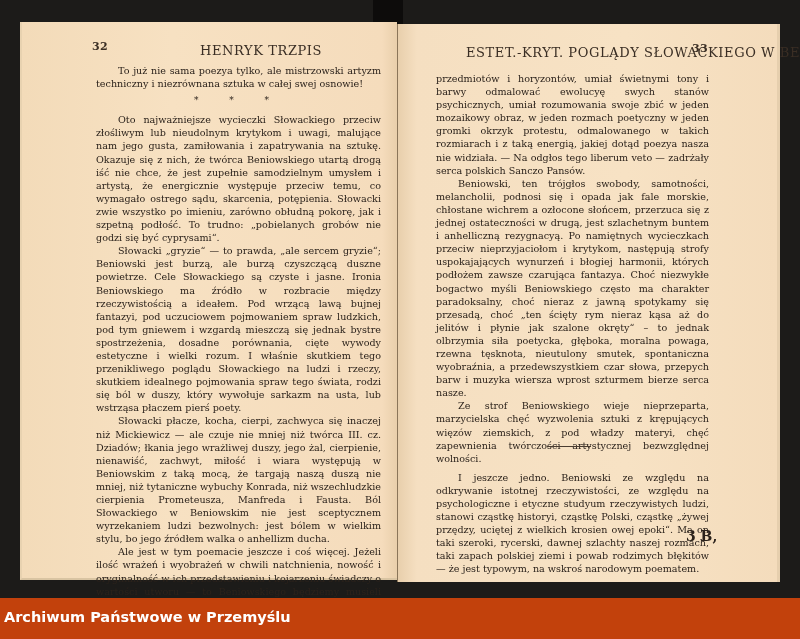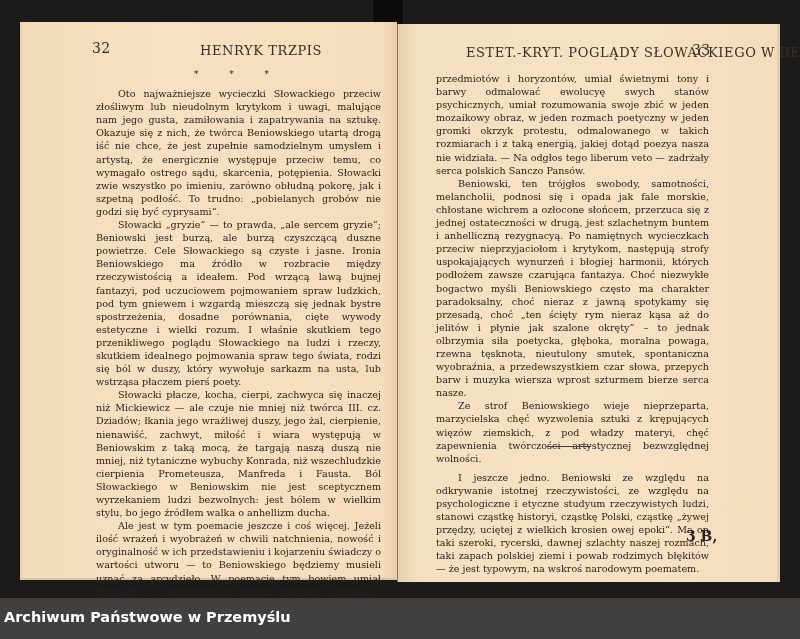--- a/index.html
+++ b/index.html
@@ -30,58 +30,59 @@
     .page.right {
       left:397px; width:383px; top:24px; height:558px;
       border-right:3px solid #e6cfae;
       border-left:1px solid #8a7559;
       background:linear-gradient(90deg,#e8cfac 0%,#f5dfc1 5%,#f7e2c4 60%,#f4dcbc 100%);
     }
     .header {
       position:absolute; top:42px; height:14px;
       font-size:8.5px; color:#3a2e24; letter-spacing:0.3px;
     }
-    .pnum { font-size:14px; }
+    .pnum { font-size:11px;font-weight:bold; }
     .running { font-size:13px; letter-spacing:0.6px; }
     .text {
       position:absolute; font-size:9.6px; line-height:13.1px; color:#2b221b;
       text-align:justify;
     }
     .text p { margin:0; text-indent:22px; }
     .text p.noindent { text-indent:0; }
     .stars {
       text-align:center; font-size:9px; color:#2b221b; margin:4px 0 6px 0; letter-spacing:14px;
     }
     .rule {
       position:absolute; left:547px; top:446px; width:44px; height:1px; background:#4a3c30;
     }
     .signature {
       position:absolute; left:686px; top:528px; font-size:14px; font-weight:bold; color:#2b221b;
     }
     .footer {
-      position:absolute; left:0; top:598px; width:800px; height:41px; background:#404040;
+      position:absolute; left:0; top:598px; width:800px; height:41px; background:#c2410c;
     }
     .footer-text {
       position:absolute; left:4px; top:11px; font-family:"DejaVu Sans", sans-serif;
       font-weight:bold; font-size:14.5px; color:#ffffff;
     }
   </style>
 </head>
 <body>
 
 <div class="scan-bg"></div>
 <div class="spine-shadow"></div>
 
 <div class="page left"></div>
 <div class="header" style="left:92px; width:292px;">
   <span class="pnum" style="position:absolute; left:0; top:-2px;">32</span>
   <span class="running" style="position:absolute; left:108px; top:1px;">HENRYK TRZPIS</span>
 </div>
 
 <div class="text" style="left:96px; top:64px; width:285px;">
+  <p>To już nie sama poezya tylko, ale mistrzowski artyzm techniczny i niezrównana sztuka w całej swej osnowie!</p>
   <div class="stars">* * *</div>
   <p>Oto najważniejsze wycieczki Słowackiego przeciw złośliwym lub nieudolnym krytykom i uwagi, malujące nam jego gusta, zamiłowania i zapatrywania na sztukę. Okazuje się z nich, że twórca Beniowskiego utartą drogą iść nie chce, że jest zupełnie samodzielnym umysłem i artystą, że energicznie występuje przeciw temu, co wymagało ostrego sądu, skarcenia, potępienia. Słowacki zwie wszystko po imieniu, zarówno obłudną pokorę, jak i szpetną podłość. To trudno: „pobielanych grobów nie godzi się być cyprysami“.</p>
   <p>Słowacki „gryzie“ — to prawda, „ale sercem gryzie“; Beniowski jest burzą, ale burzą czyszczącą duszne powietrze. Cele Słowackiego są czyste i jasne. Ironia Beniowskiego ma źródło w rozbracie między rzeczywistością a ideałem. Pod wrzącą lawą bujnej fantazyi, pod uczuciowem pojmowaniem spraw ludzkich, pod tym gniewem i wzgardą mieszczą się jednak bystre spostrzeżenia, dosadne porównania, cięte wywody estetyczne i wielki rozum. I właśnie skutkiem tego przenikliwego poglądu Słowackiego na ludzi i rzeczy, skutkiem idealnego pojmowania spraw tego świata, rodzi się ból w duszy, który wywołuje sarkazm na usta, lub wstrząsa płaczem pierś poety.</p>
   <p>Słowacki płacze, kocha, cierpi, zachwyca się inaczej niż Mickiewicz — ale czuje nie mniej niż twórca III. cz. Dziadów; łkania jego wrażliwej duszy, jego żal, cierpienie, nienawiść, zachwyt, miłość i wiara występują w Beniowskim z taką mocą, że targają naszą duszą nie mniej, niż tytaniczne wybuchy Konrada, niż wszechludzkie cierpienia Prometeusza, Manfreda i Fausta. Ból Słowackiego w Beniowskim nie jest sceptycznem wyrzekaniem ludzi bezwolnych: jest bólem w wielkim stylu, bo jego źródłem walka o anhellizm ducha.</p>
   <p>Ale jest w tym poemacie jeszcze i coś więcej. Jeżeli ilość wrażeń i wyobrażeń w chwili natchnienia, nowość i oryginalność w ich przedstawieniu i kojarzeniu świadczy o wartości utworu — to Beniowskiego będziemy musieli uznać za arcydzieło. W poemacie tym bowiem umiał Słowacki z przedziwnem mistrzowstwem pomięszać pojęcia osobiste, nawet drobne, z pojęciami rozległych</p>
 </div>
 
 <div class="page right"></div>
 <div class="header" style="left:466px; width:242px;">
   <span class="running" style="position:absolute; left:0; top:3px; white-space:nowrap;">ESTET.-KRYT. POGLĄDY SŁOWACKIEGO W BENIOWSKIM.</span>

